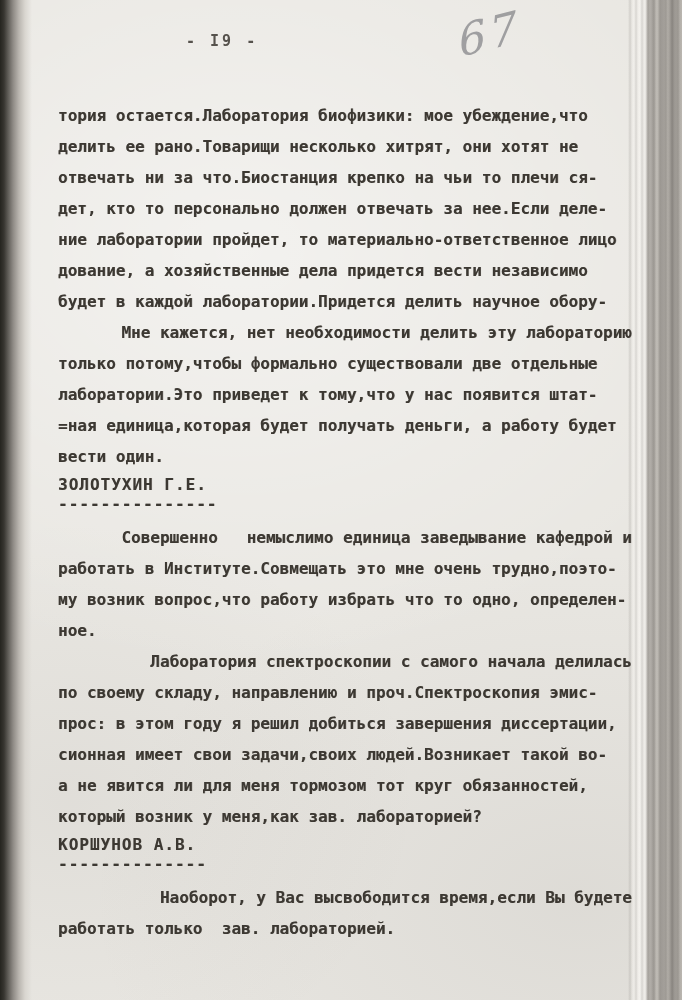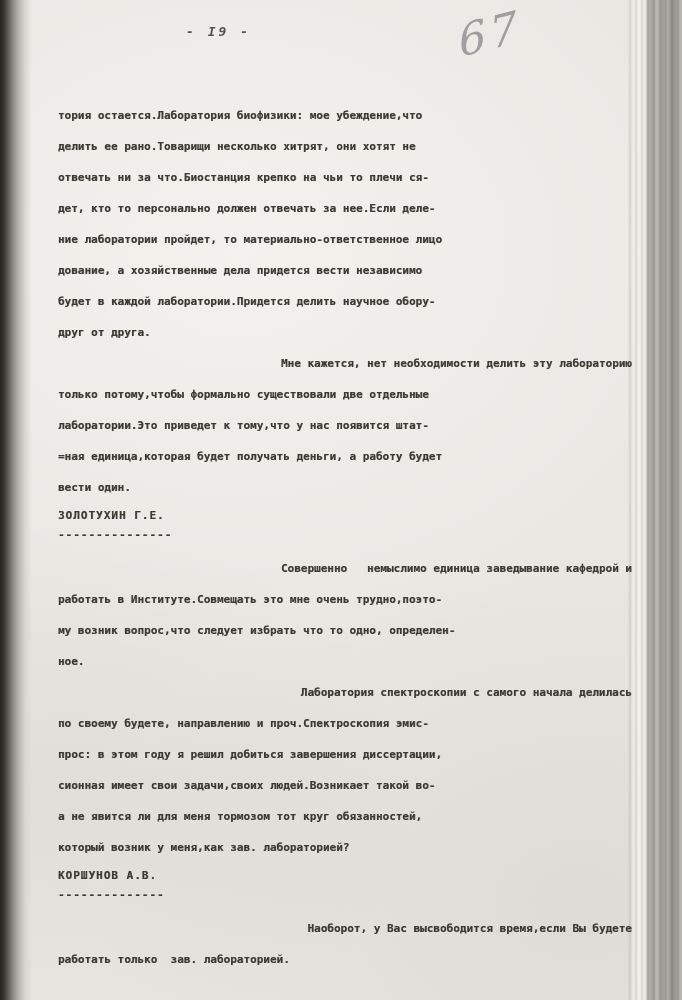--- a/index.html
+++ b/index.html
@@ -41,49 +41,48 @@
         rgba(200,196,190,0.12) 4px, rgba(90,86,80,0.00) 6px),
       linear-gradient(to right,
         rgba(245,243,239,0) 0px, #f5f3ef 9px, #f2f0ec 17px,
         #b5b1ac 20px, #a5a19c 25px, #bfbbb5 29px,
         #9a9691 34px, #b1ada7 39px, #8f8b86 45px,
         #a5a19b 49px, #bab6b0 54px);
   }
   .page-number {
     position: absolute;
     left: 186px;
-    top: 24px;
-    font-size: 13px;
+    top: 32px;
+    font-size: 15px;
     letter-spacing: 3px;
     font-weight: bold;
     color: var(--ink, #3f3b35);
     opacity: 0.85;
     white-space: pre;
-    font-style: italic;
   }
   .handwritten {
     position: absolute;
     left: 458px;
     top: 8px;
     font-family: "DejaVu Serif", serif;
     font-style: italic;
     font-size: 44px;
     font-weight: normal;
     color: var(--pencil, #8d8d8f);
     transform: rotate(-14deg) skewX(-8deg);
     letter-spacing: 4px;
     opacity: 0.8;
   }
   .text-body {
     position: absolute;
     left: 58px;
     top: 100px;
     right: 50px;
     color: var(--ink, #3f3b35);
-    font-size: 11px;
+    font-size: 16px;
     font-weight: bold;
     text-shadow: 0.4px 0.4px 0.3px rgba(55,50,45,0.45);
   }
   .line {
     white-space: pre;
     line-height: 31px;
     height: 31px;
     overflow: visible;
   }
   .line.indent { padding-left: 28px; text-align: right; }
@@ -114,46 +113,45 @@
   <div class="text-body">
 
     <div>
       <div class="line">тория остается.Лаборатория биофизики: мое убеждение,что</div>
       <div class="line">делить ее рано.Товарищи несколько хитрят, они хотят не</div>
       <div class="line">отвечать ни за что.Биостанция крепко на чьи то плечи ся-</div>
       <div class="line">дет, кто то персонально должен отвечать за нее.Если деле-</div>
       <div class="line">ние лаборатории пройдет, то материально-ответственное лицо</div>
       <div class="line">дование, а хозяйственные дела придется вести независимо</div>
       <div class="line">будет в каждой лаборатории.Придется делить научное обору-</div>
-      <div class="line">друг от друга.</div>
     </div>
 
     <div>
       <div class="line indent">Мне кажется, нет необходимости делить эту лабораторию</div>
       <div class="line">только потому,чтобы формально существовали две отдельные</div>
       <div class="line">лаборатории.Это приведет к тому,что у нас появится штат-</div>
       <div class="line">=ная единица,которая будет получать деньги, а работу будет</div>
       <div class="line">вести один.</div>
     </div>
 
     <div class="speaker">
       <div class="speaker-name">ЗОЛОТУХИН Г.Е.</div>
       <div class="speaker-underline">---------------</div>
     </div>
 
     <div>
       <div class="line indent">Совершенно   немыслимо единица заведывание кафедрой и</div>
       <div class="line">работать в Институте.Совмещать это мне очень трудно,поэто-</div>
-      <div class="line">му возник вопрос,что следует избрать что то одно, определен-</div>
+      <div class="line">му возник вопрос,что работу избрать что то одно, определен-</div>
       <div class="line">ное.</div>
     </div>
 
     <div>
       <div class="line indent">Лаборатория спектроскопии с самого начала делилась</div>
-      <div class="line">по своему будете, направлению и проч.Спектроскопия эмис-</div>
+      <div class="line">по своему складу, направлению и проч.Спектроскопия эмис-</div>
       <div class="line">прос: в этом году я решил добиться завершения диссертации,</div>
       <div class="line">сионная имеет свои задачи,своих людей.Возникает такой во-</div>
       <div class="line">а не явится ли для меня тормозом тот круг обязанностей,</div>
       <div class="line">который возник у меня,как зав. лабораторией?</div>
     </div>
 
     <div class="speaker">
       <div class="speaker-name">КОРШУНОВ А.В.</div>
       <div class="speaker-underline">--------------</div>
     </div>

